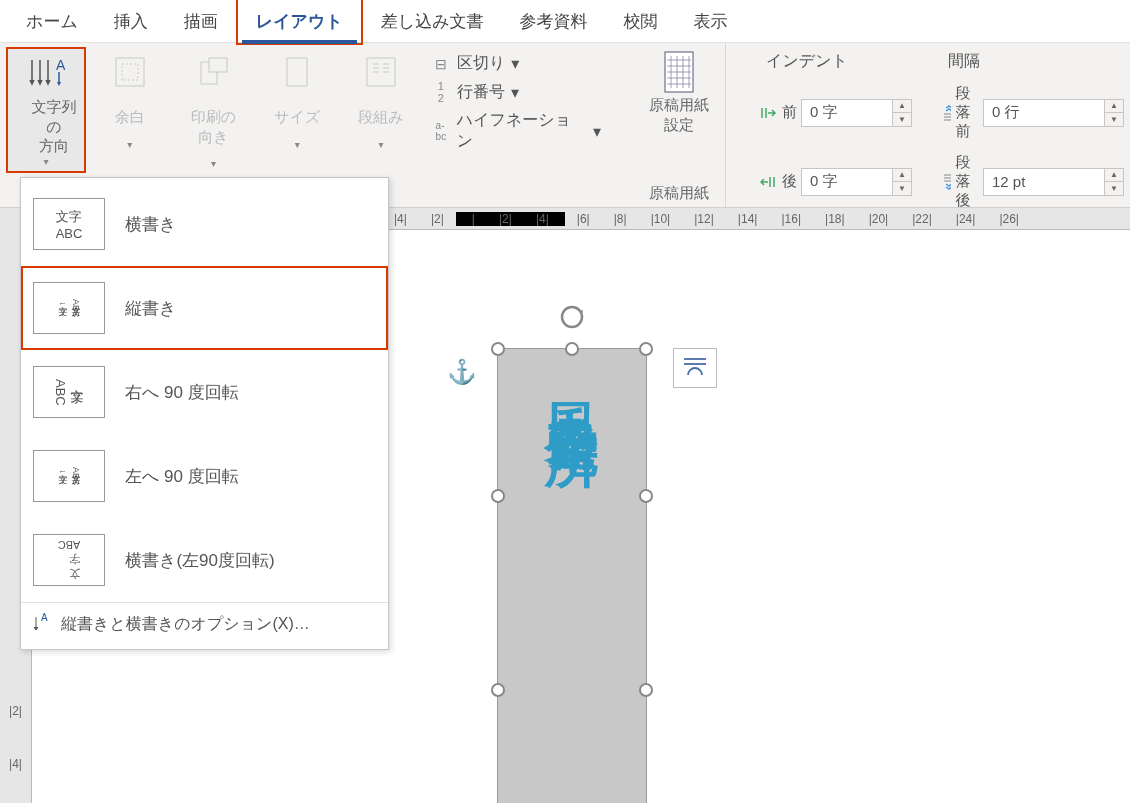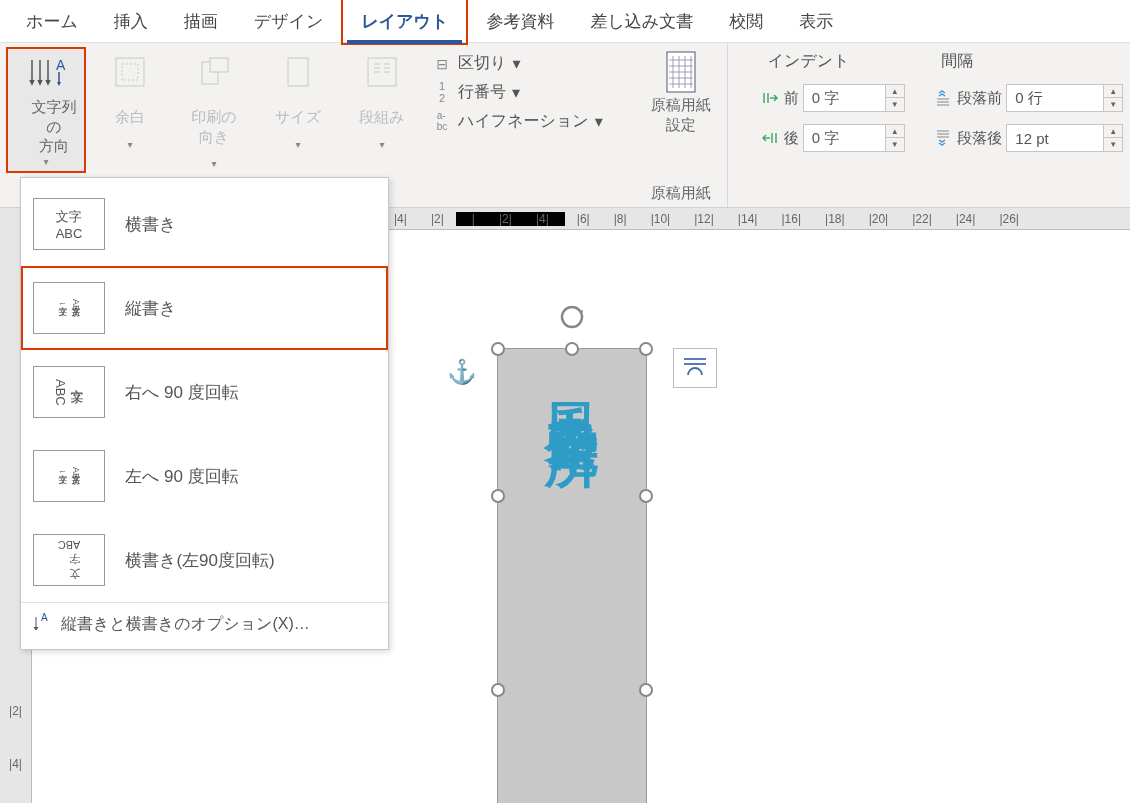--- a/index.html
+++ b/index.html
@@ -27,22 +27,22 @@
     
     .small-list { display: flex; flex-direction: column; gap: 2px; padding-top: 4px; }
     .small-item { display: flex; align-items: center; gap: 6px; padding: 2px 6px; font-size: 16px; color: #555; cursor: pointer; }
     .small-item .sicn { width: 20px; display: flex; justify-content: center; color: #888; font-size: 14px; }
     
     .indent-grid { display: grid; grid-template-columns: auto auto; gap: 12px 30px; padding-top: 4px; margin-left: 28px; }
     .indent-header { font-size: 16px; color: #555; grid-column: span 1; text-align: left; padding-left: 6px; }
     .indent-row { display: flex; align-items: center; gap: 4px; }
     .indent-label { font-size: 15px; color: #555; display: flex; align-items: center; gap: 4px; }
     .spin { display: flex; align-items: center; border: 1px solid #c8c6c4; background: #fff; height: 28px; }
-    .spin-input { border: none; width: 81px; padding: 2px 8px; font-size: 15px; color: #555; outline: none; }
-    .spin-input.wide { width: 96px; }
+    .spin-input { border: none; width: 90px; padding: 2px 8px; font-size: 15px; color: #555; outline: none; }
+    .spin-input.wide { width: 120px; }
     .spin-btns { display: flex; flex-direction: column; border-left: 1px solid #c8c6c4; }
     .spin-btn { width: 18px; height: 13px; display: flex; align-items: center; justify-content: center; font-size: 8px; color: #666; cursor: pointer; background: #f3f2f1; }
     .spin-btn:first-child { border-bottom: 1px solid #c8c6c4; }
     
     .dropdown-menu { position: absolute; left: 20px; top: 177px; width: 369px; background: #fff; border: 1px solid #c8c6c4; box-shadow: 2px 2px 6px rgba(0,0,0,0.15); z-index: 100; padding: 4px 0; }
     .menu-item { display: flex; align-items: center; gap: 20px; padding: 16px 12px; cursor: pointer; }
     .menu-item.highlighted { border: 2px solid #d83b01; padding: 14px 10px; }
     .menu-icon { width: 72px; height: 52px; border: 1px solid #999; background: #fff; display: flex; align-items: center; justify-content: center; font-size: 13px; color: #555; }
     .menu-label { font-size: 17px; color: #555; }
     .menu-option { display: flex; align-items: center; gap: 10px; padding: 10px 12px; font-size: 16px; color: #555; border-top: 1px solid #e0e0e0; cursor: pointer; }
@@ -70,24 +70,23 @@
     .handle.ml { top: 140px; left: -7px; }
     .handle.mr { top: 140px; right: -7px; }
   </style>
 </head>
 <body>
 
 <div class="ribbon-tabs">
   <div class="ribbon-tab">ホーム</div>
   <div class="ribbon-tab">挿入</div>
   <div class="ribbon-tab">描画</div>
-  <div class="ribbon-tab">デザイン</div>
   <div class="ribbon-tab active highlighted">レイアウト</div>
+  <div class="ribbon-tab">差し込み文書</div>
   <div class="ribbon-tab">参考資料</div>
-  <div class="ribbon-tab">差し込み文書</div>
   <div class="ribbon-tab">校閲</div>
   <div class="ribbon-tab">表示</div>
 </div>
 
 <div class="ribbon-content">
   <div class="ribbon-group" style="border-right:none;">
     <div class="ribbon-group-body">
       <div class="large-btn highlighted">
         <div class="icn">
           <svg width="40" height="40" viewBox="0 0 40 40">

